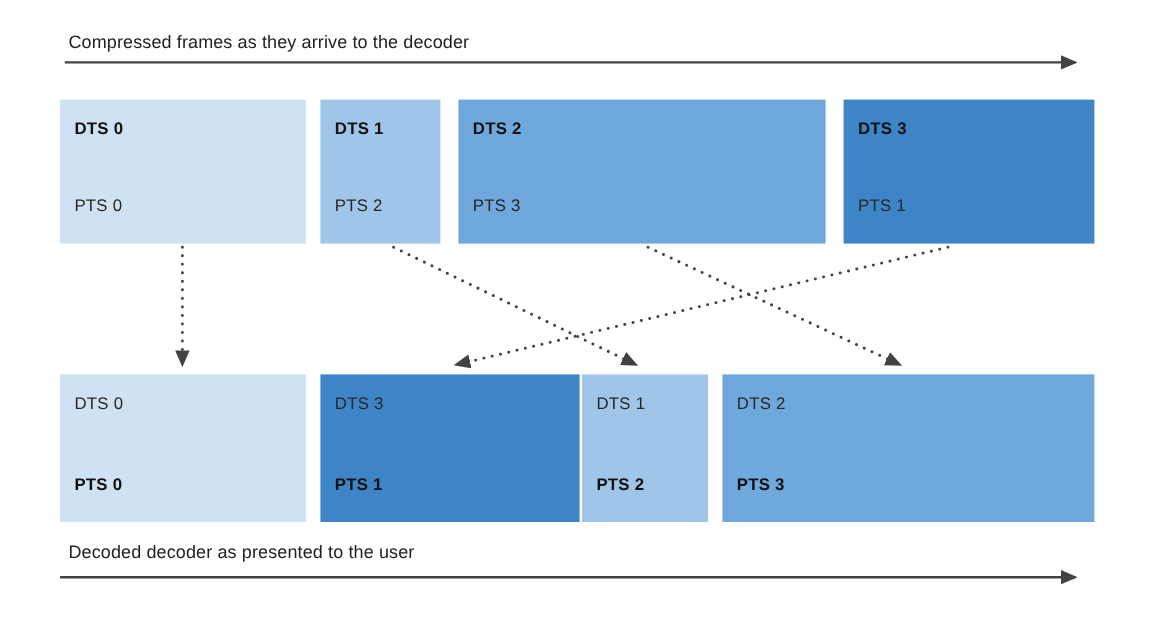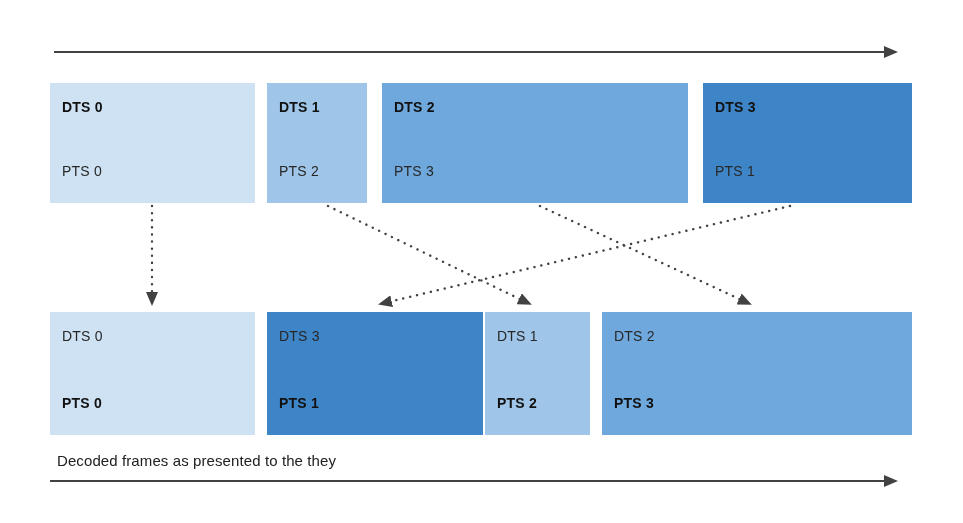--- a/index.html
+++ b/index.html
@@ -67,20 +67,21 @@
     fill: none;
     stroke-linecap: round;
     stroke-dasharray: 0.1 7;
   }
 </style>
 </head>
 <body>
 
 <div class="canvas">
 
+  <div class="track-heading top">Compressed frames as they arrive to the decoder</div>
 
   <div class="row top-row">
       <div class="frame" style="left: 50px; width: 205px; background: rgb(207, 226, 243);">
         <span class="lbl bold">DTS 0</span>
         <span class="lbl">PTS 0</span>
       </div>
       <div class="frame" style="left: 267px; width: 100px; background: rgb(159, 197, 232);">
         <span class="lbl bold">DTS 1</span>
         <span class="lbl">PTS 2</span>
       </div>
@@ -106,21 +107,21 @@
       <div class="frame" style="left: 485px; width: 105px; background: rgb(159, 197, 232);">
         <span class="lbl">DTS 1</span>
         <span class="lbl bold">PTS 2</span>
       </div>
       <div class="frame" style="left: 602px; width: 310px; background: rgb(111, 168, 220);">
         <span class="lbl">DTS 2</span>
         <span class="lbl bold">PTS 3</span>
       </div>
     </div>
 
-  <div class="track-heading bottom">Decoded frames as presented to the they</div>
+  <div class="track-heading bottom">Decoded decoder as presented to the user</div>
 
   <svg class="overlay" viewBox="0 0 963 523" xmlns="http://www.w3.org/2000/svg">
     <defs>
       <marker id="head" markerUnits="userSpaceOnUse" markerWidth="14" markerHeight="12" viewBox="0 0 14 12" refX="12" refY="6" orient="auto">
         <path d="M0,0 L14,6 L0,12 Z" fill="#424242"></path>
       </marker>
     </defs>
     <g id="axes">
         <line x1="54" y1="52" x2="896" y2="52" class="axis-line" marker-end="url(#head)"></line>
         <line x1="50" y1="481" x2="896" y2="481" class="axis-line" marker-end="url(#head)"></line>

